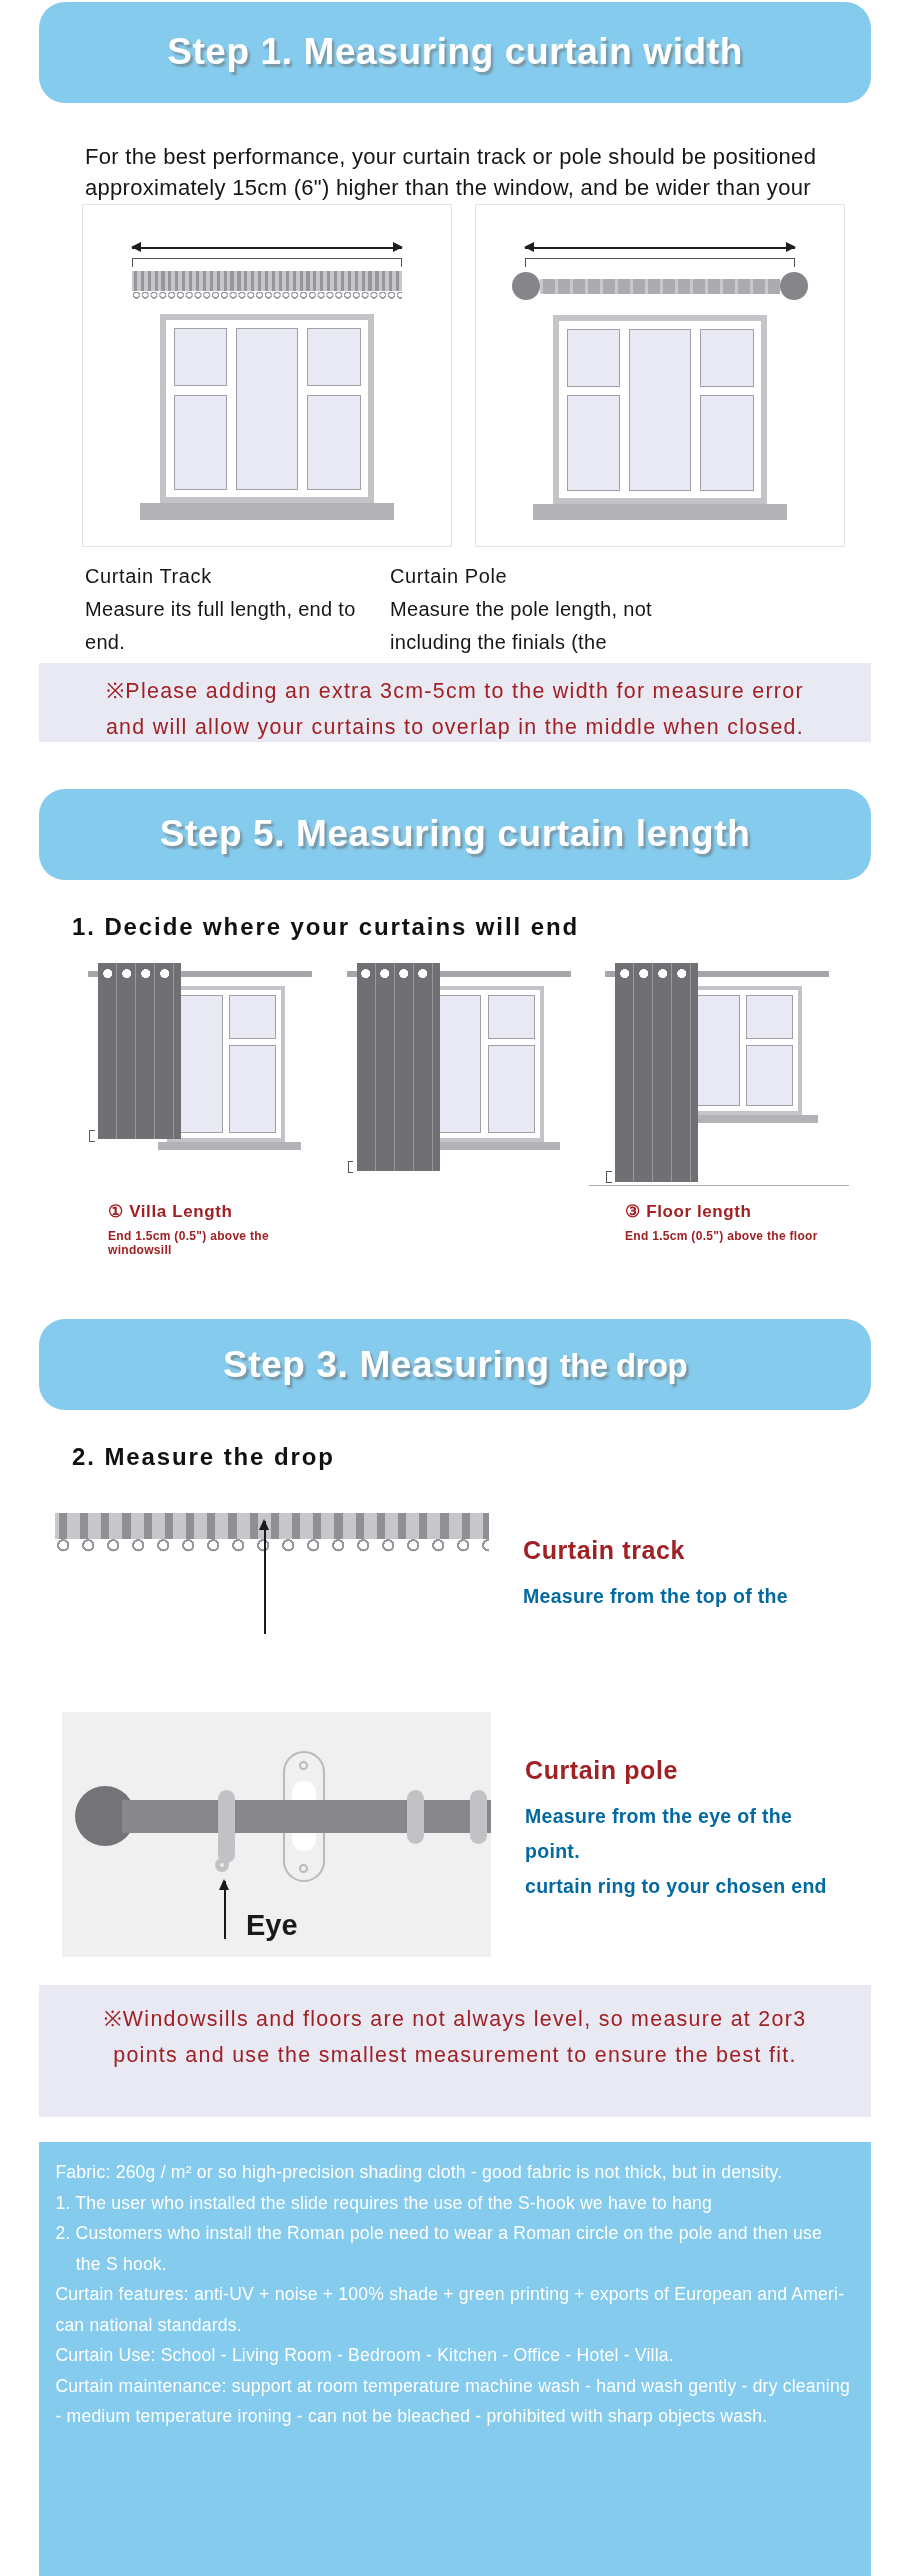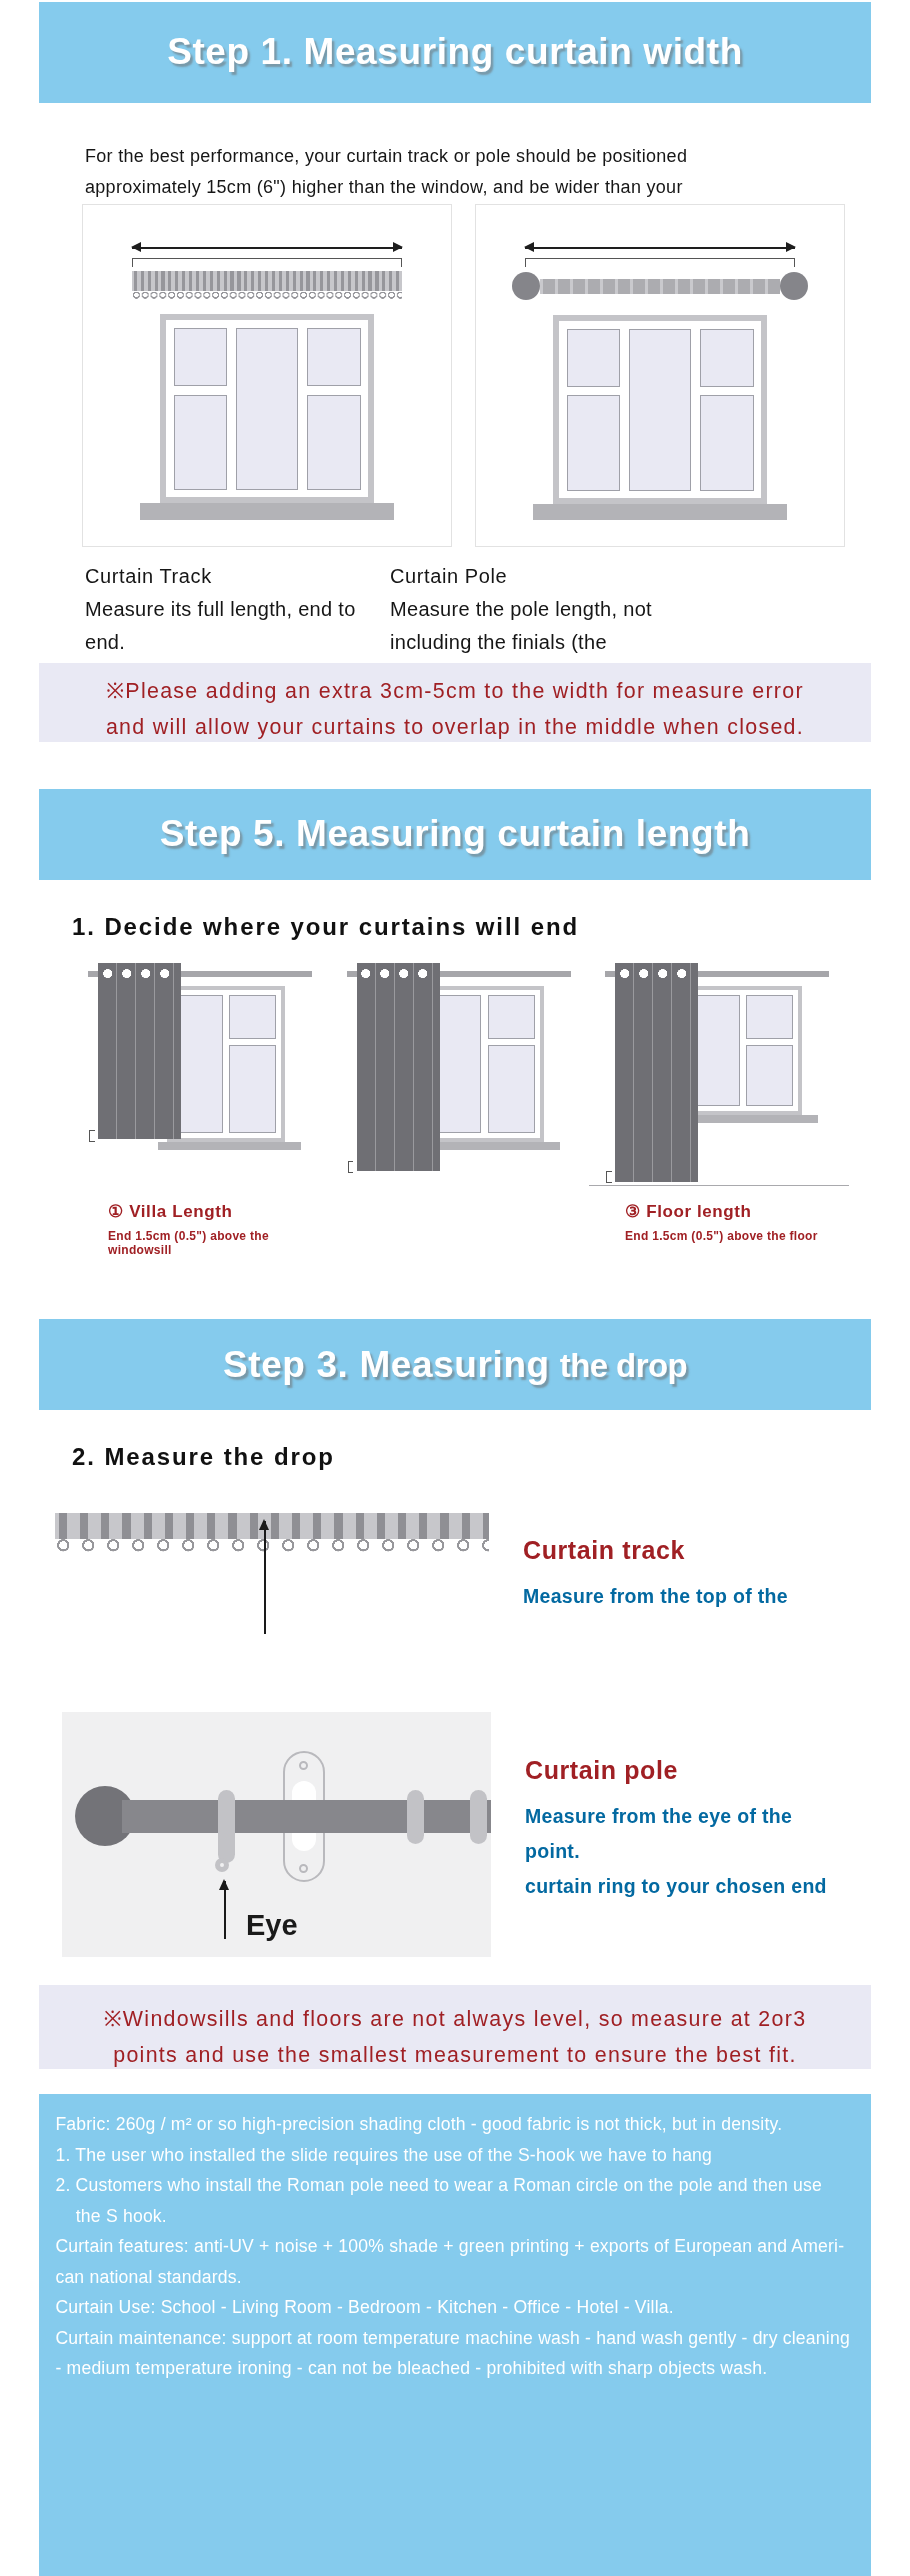--- a/index.html
+++ b/index.html
@@ -5,33 +5,33 @@
   * { margin: 0; padding: 0; box-sizing: border-box; }
   html, body { background: #ffffff; }
   body {
     width: 910px; height: 2576px; overflow: hidden;
     font-family: "Liberation Sans", sans-serif;
     color: #1a1a1a; position: relative;
   }
   
   .banner {
     margin: 0 39px; height: 101px; background: #85cbed;
-    display: flex; align-items: center; justify-content: center;
+    display: flex; align-items: center; justify-content: center; border-radius: 26px;
   }
   .banner--first { margin-top: 1.9px; }
   .banner--mid { height: 91px; }
   .banner-title {
     font-size: 37px; font-weight: bold; color: #ffffff; letter-spacing: 0.6px;
     text-shadow: 2.5px 3.1px 1.9px rgba(110,110,110,0.55);
     white-space: nowrap;
   }
   .banner-sub { font-size: 33px; letter-spacing: -0.6px; margin-left: 10px; }
   
   .intro { margin-top: 38px; padding-left: 85px; }
-  .intro-line { font-size: 18px; line-height: 31px; letter-spacing: 0.3px; color: #161616; }
+  .intro-line { font-size: 22px; line-height: 31px; letter-spacing: 0.3px; color: #161616; }
   
   .diag-row { margin: 1.3px 0 0 82px; display: flex; gap: 23px; }
   .diag-box {
     width: 370px; height: 343px; border: 0.6px solid #e2e2e2; background: #fff;
     display: flex; flex-direction: column; align-items: center; padding-top: 42px;
   }
   .assembly { width: 270px; display: flex; flex-direction: column; align-items: center; }
   .measure-arrow { position: relative; width: 270px; height: 1.9px; background: #1e1e1e; margin-bottom: 8.8px; }
   .measure-arrow::before, .measure-arrow::after {
     content: ""; position: absolute; top: -5px; border: 5.7px solid transparent;
@@ -69,21 +69,21 @@
   .cap-row { display: flex; margin-top: 12.6px; }
   .cap-col { width: 390px; padding-left: 85px; }
   .cap-col + .cap-col { width: auto; padding-left: 0; }
   .cap-title { font-size: 20px; letter-spacing: 0.6px; line-height: 33px; color: #161616; }
   .cap-body { font-size: 20px; letter-spacing: 0.3px; line-height: 33px; color: #161616; }
   
   .note {
     margin: 3.8px 39px 0; background: #e9e9f4; padding-top: 10px;
     height: 79px; text-align: center;
   }
-  .note--tall { height: 84px; padding-top: 16.4px; margin-top: 28px; }
+  .note--tall { height: 132px; padding-top: 16.4px; margin-top: 28px; }
   .note-line { color: #a02024; font-size: 21.4px; line-height: 36px; letter-spacing: 1.3px; white-space: nowrap; }
   
   .banner--s2 { margin-top: 47px; }
   .sec-heading {
     margin: 33px 0 0 72px; font-size: 24px; font-weight: bold;
     letter-spacing: 1.9px; color: #111;
   }
   .cd-row { margin-top: 20px; padding: 0 66px 0 88px; display: flex; justify-content: space-between; }
   .cd-item { width: 239px; }
   .cd { position: relative; width: 233px; height: 230px; }

